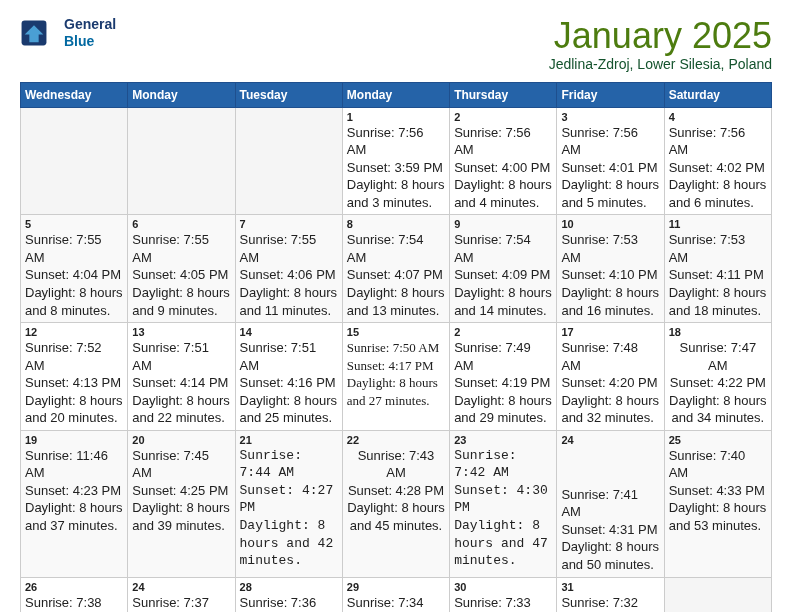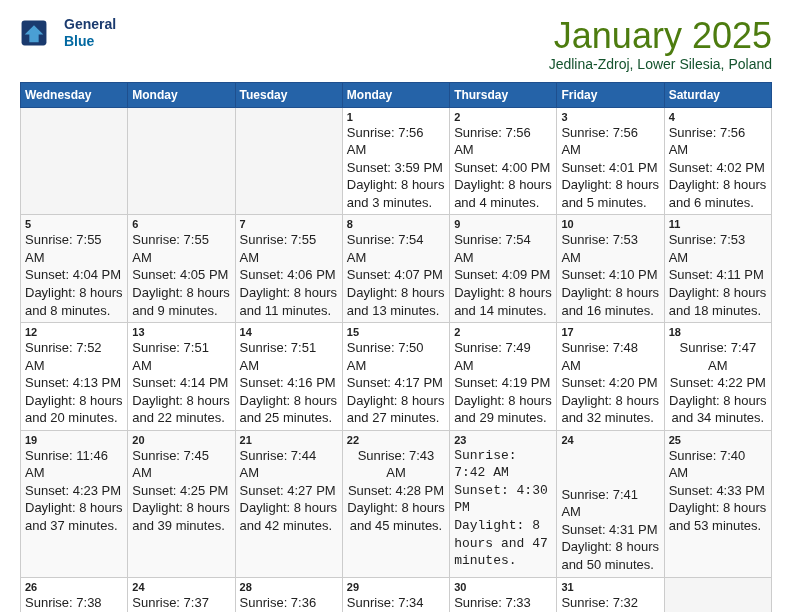--- a/index.html
+++ b/index.html
@@ -218,21 +218,21 @@
 Daylight: 8 hours and 22 minutes.</div>
           </td>
           <td>
             <span class="day-num">14</span>
             <div class="day-info" style="white-space: pre-line;">Sunrise: 7:51 AM
 Sunset: 4:16 PM
 Daylight: 8 hours and 25 minutes.</div>
           </td>
           <td>
             <span class="day-num">15</span>
-            <div class="day-info" style="white-space: pre-line;">Sunrise: 7:50 AM
+            <div class="day-info" style="white-space: pre-line; font-family: Liberation Serif, serif;">Sunrise: 7:50 AM
 Sunset: 4:17 PM
 Daylight: 8 hours and 27 minutes.</div>
           </td>
           <td>
             <span class="day-num">2</span>
             <div class="day-info" style="white-space: pre-line;">Sunrise: 7:49 AM
 Sunset: 4:19 PM
 Daylight: 8 hours and 29 minutes.</div>
           </td>
           <td>
@@ -256,21 +256,21 @@
 Daylight: 8 hours and 37 minutes.</div>
           </td>
           <td>
             <span class="day-num">20</span>
             <div class="day-info" style="white-space: pre-line;">Sunrise: 7:45 AM
 Sunset: 4:25 PM
 Daylight: 8 hours and 39 minutes.</div>
           </td>
           <td>
             <span class="day-num">21</span>
-            <div class="day-info" style="white-space: pre-line;">Sunrise: 7:44 AM
+            <div class="day-info" style="white-space: pre-line; font-family: Liberation Mono, monospace;">Sunrise: 7:44 AM
 Sunset: 4:27 PM
 Daylight: 8 hours and 42 minutes.</div>
           </td>
           <td>
             <span class="day-num">22</span>
             <div class="day-info" style="white-space: pre-line; text-align: center;">Sunrise: 7:43 AM
 Sunset: 4:28 PM
 Daylight: 8 hours and 45 minutes.</div>
           </td>
           <td>

